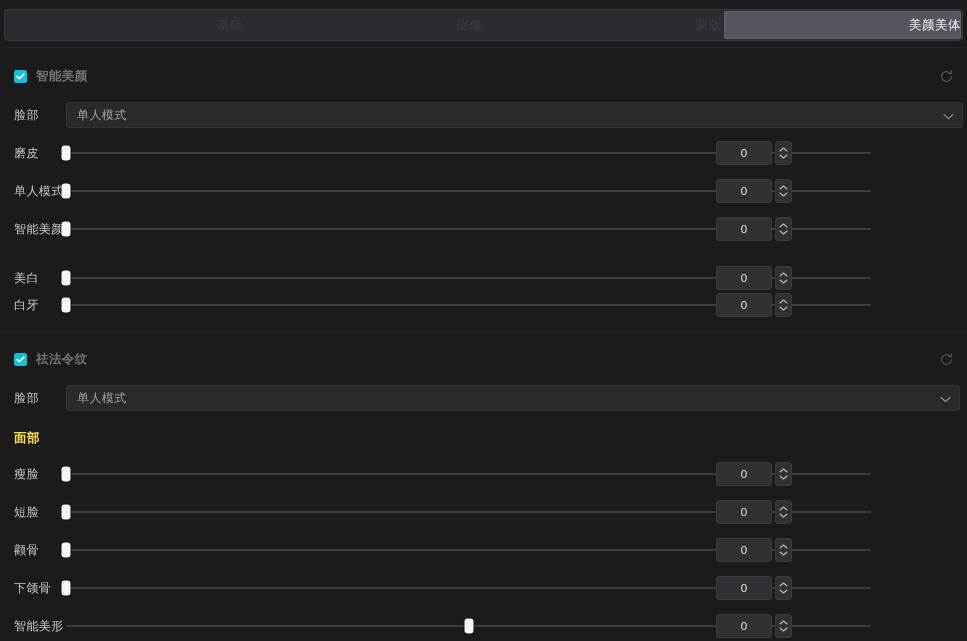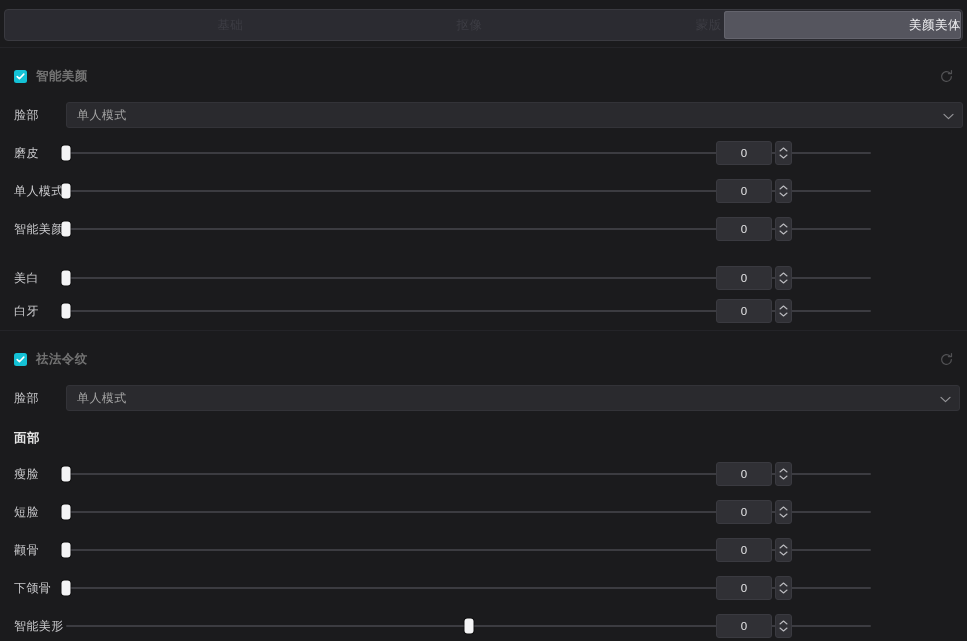--- a/index.html
+++ b/index.html
@@ -70,21 +70,21 @@
     position: absolute; left: 0; width: 800px; height: 38px;
     display: flex; align-items: center;
   }
   .row-label {
     position: absolute; left: 14px;
     font-size: 12px; color: #c9c9cc; letter-spacing: .4px;
     white-space: nowrap;
   }
   .sub-head {
     position: absolute; left: 14px;
-    font-size: 12.5px; color: #e5e5e5; font-weight: 600; letter-spacing: .4px;
+    font-size: 12.5px; color: #fde047; font-weight: 600; letter-spacing: .4px;
   }
 
   
   .dropdown {
     position: absolute; top: 50%; transform: translateY(-50%);
     height: 26px; background: #2a2a2e;
     border: 1px solid #333338; border-radius: 3px;
     display: flex; align-items: center;
   }
   .dd-value { margin-left: 10px; font-size: 12px; color: #a3a3a3; letter-spacing: .4px; }
@@ -243,21 +243,21 @@
         <svg width="9" height="5" viewBox="0 0 9 5">
             <path d="M1 4 L4.5 1 L8 4" fill="none" stroke="#d2d2d6" stroke-width="1.1" stroke-linecap="round" stroke-linejoin="round"></path>
           </svg>
         <svg width="9" height="5" viewBox="0 0 9 5">
             <path d="M1 1 L4.5 4 L8 1" fill="none" stroke="#d2d2d6" stroke-width="1.1" stroke-linecap="round" stroke-linejoin="round"></path>
           </svg>
       </div>
     </div>
   </div>
 
-  <div class="row" style="top:292px;padding-left:36px;">
+  <div class="row" style="top:286px;padding-left:36px;">
     <span class="row-label">白牙</span>
     <div class="slider" style="left:66px; width:805px;">
       <div class="track"></div>
       <div class="thumb" style="left:0%;"></div>
     </div>
     <div class="spin" style="right:8px;">
       <div class="spin-field">0</div>
       <div class="spin-btns">
         <svg width="9" height="5" viewBox="0 0 9 5">
             <path d="M1 4 L4.5 1 L8 4" fill="none" stroke="#d2d2d6" stroke-width="1.1" stroke-linecap="round" stroke-linejoin="round"></path>

